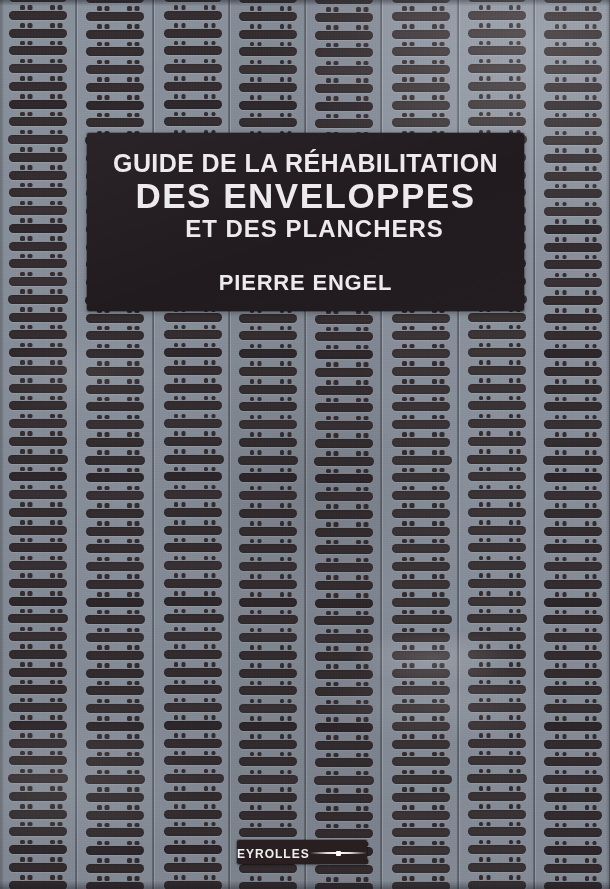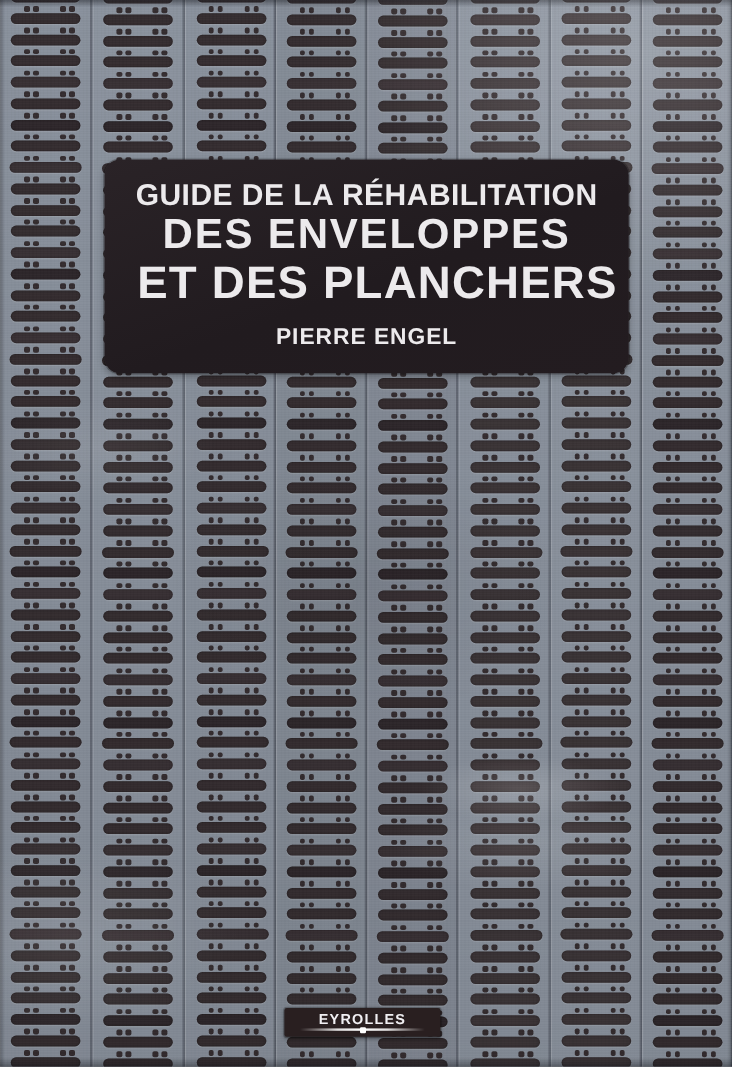--- a/index.html
+++ b/index.html
@@ -79,30 +79,30 @@
     box-shadow:0 0 0 1px rgba(0,0,0,0.25), 0 2px 6px rgba(0,0,0,0.30);
   }
   .title-box > div{
     position:absolute;left:0;width:100%;
     text-align:center;font-weight:bold;
     color:var(--text,#eceaec);
     line-height:1;white-space:nowrap;
   }
   .t1{top:18px;font-size:25px;letter-spacing:0.4px;}
   .t2{top:45px;font-size:35px;letter-spacing:1.5px;}
-  .t3{top:84px;font-size:38px;letter-spacing:1px;padding-left:18px;}
-  .author{top:139px;font-size:19px;letter-spacing:0.8px;color:#e4e2e6;}
+  .t3{top:84px;font-size:24px;letter-spacing:1px;padding-left:18px;}
+  .author{top:139px;font-size:22px;letter-spacing:0.8px;color:#e4e2e6;}
   
   .publisher{
     position:absolute;left:237px;top:840px;
     width:130px;height:24px;
     background:var(--pubbg,#291f20);
     border-radius:2px;
     box-shadow:0 1px 3px rgba(0,0,0,0.35), 0 0 0 1px rgba(0,0,0,0.2);
-    display:flex;flex-direction:column;align-items:center;justify-content:flex-start;
+    display:flex;align-items:center;justify-content:flex-start;
   }
   .pub-name{
     margin-top:3px;
     font-size:12px;font-weight:bold;letter-spacing:1px;
     color:#f0eff2;line-height:12px;
   }
   .pub-line{
     position:relative;display:block;
     width:104px;height:2px;margin-top:2px;
     background:linear-gradient(90deg, rgba(255,255,255,0) 0%, rgba(255,255,255,0.85) 30%, #ffffff 50%, rgba(255,255,255,0.85) 70%, rgba(255,255,255,0) 100%);
@@ -2557,21 +2557,21 @@
         </div>
         <div class="unit">
           <div class="slot"></div>
         </div>
       </div>
     </div>
 
   <div class="overlay"></div>
   <div class="grain"></div>
 
-  <div class="title-box" style="background: linear-gradient(160deg, rgb(42, 35, 39) 0%, rgb(33, 27, 31) 55%, rgb(35, 28, 32) 100%); border-radius: 13px;">
+  <div class="title-box" style="background: linear-gradient(160deg, rgb(42, 35, 39) 0%, rgb(33, 27, 31) 55%, rgb(35, 28, 32) 100%);">
     <div class="t1">GUIDE DE LA RÉHABILITATION</div>
     <div class="t2">DES ENVELOPPES</div>
     <div class="t3">ET DES PLANCHERS</div>
     <div class="author">PIERRE ENGEL</div>
   </div>
 
   <div class="publisher">
     <span class="pub-name">EYROLLES</span>
     <span class="pub-line">
       <i class="pub-dot"></i>

